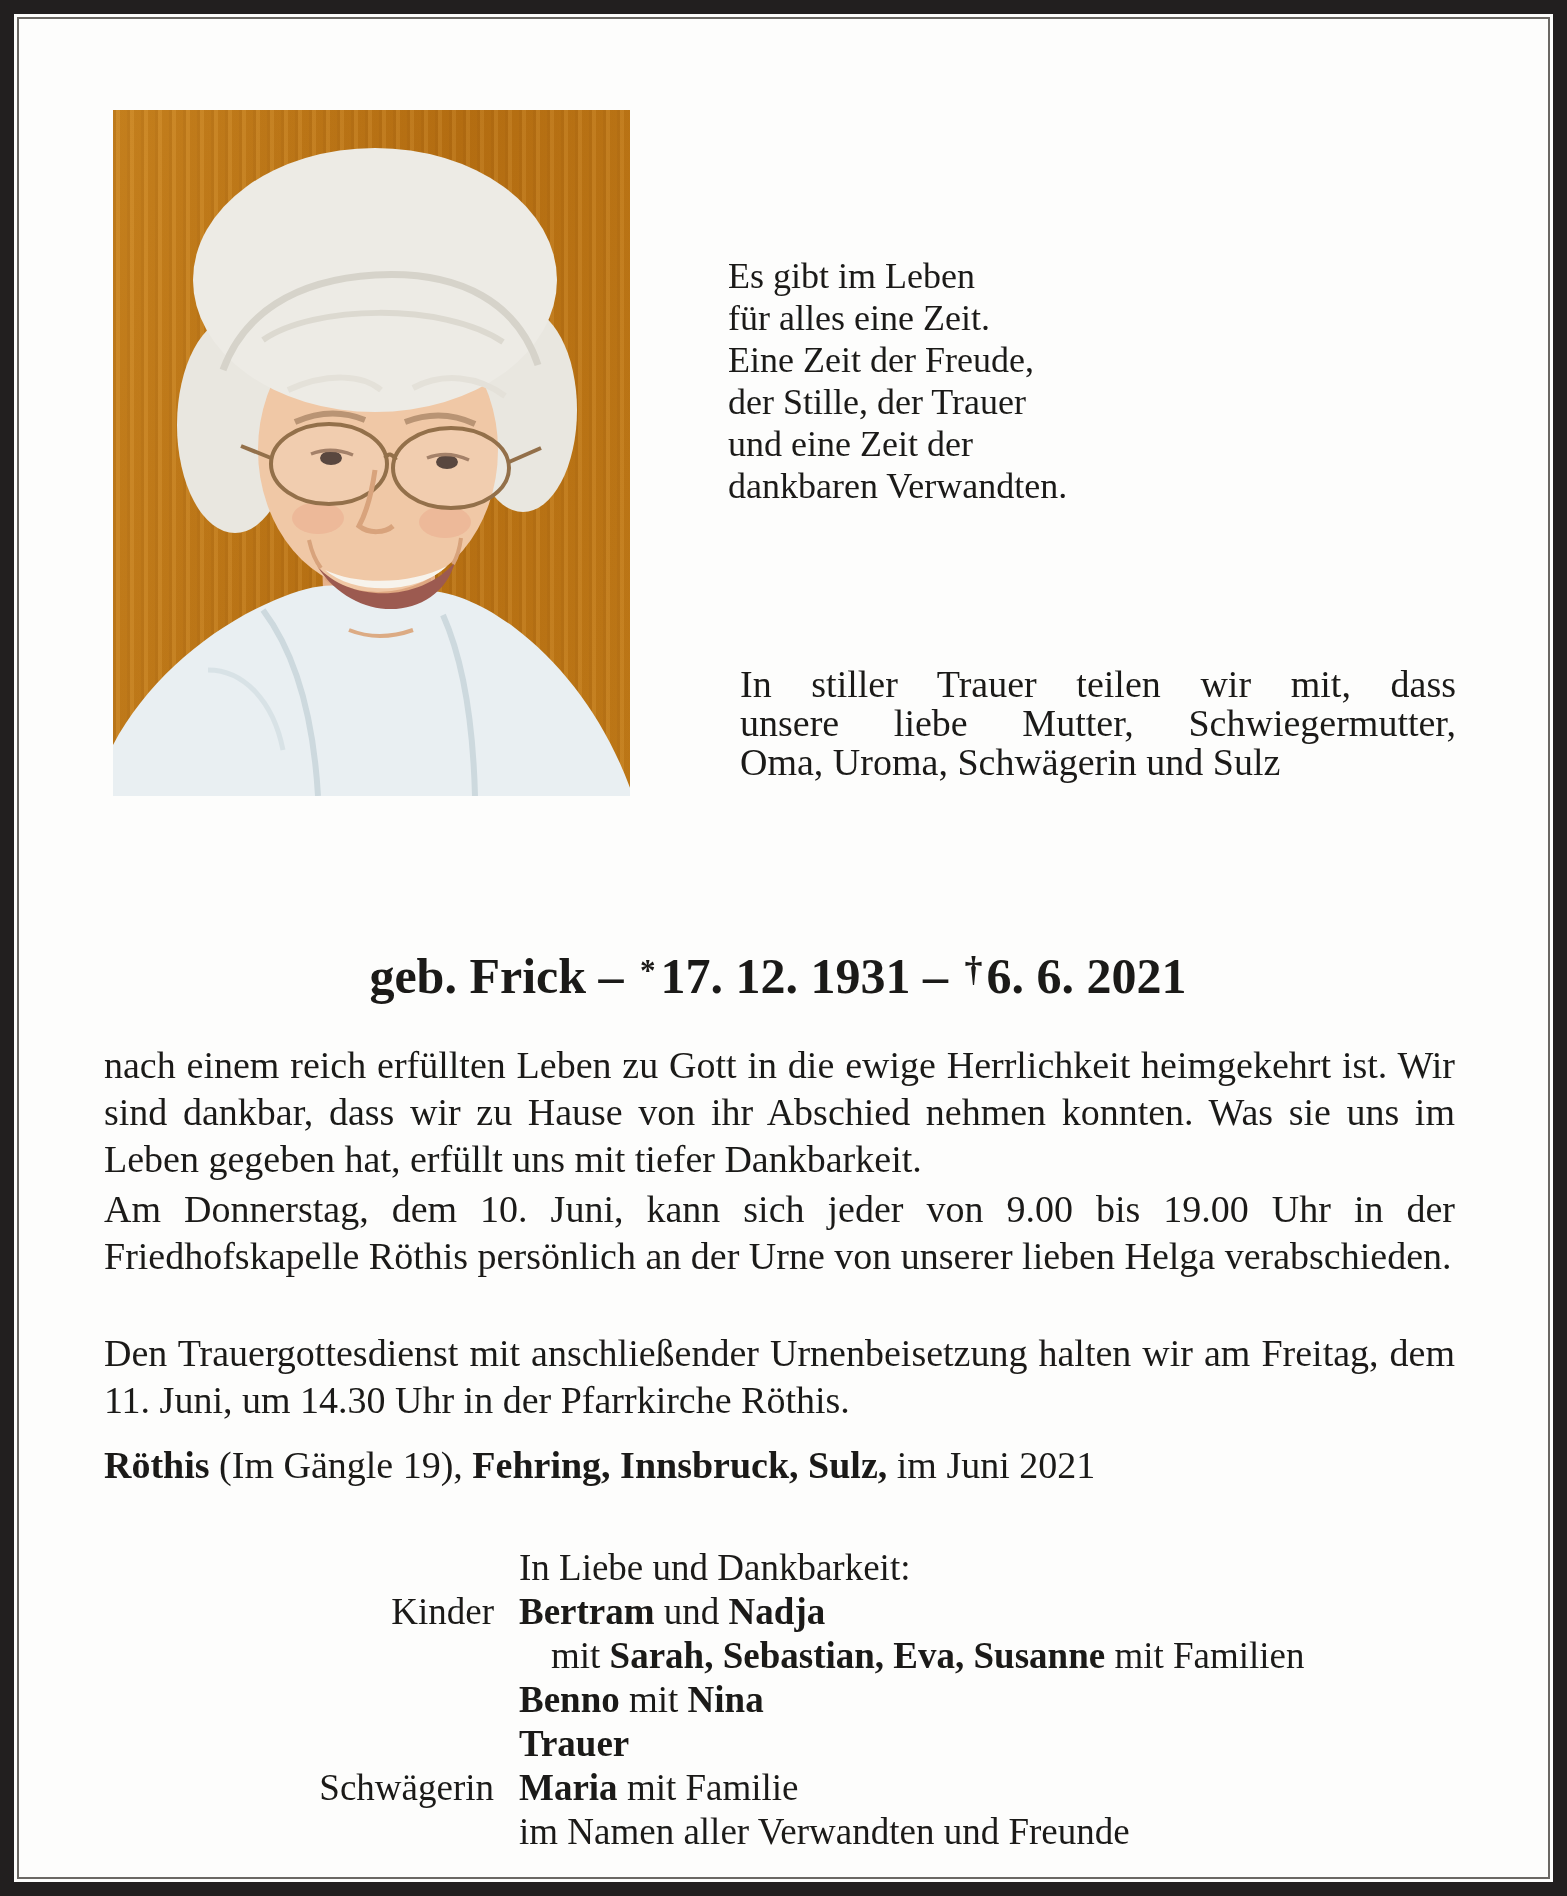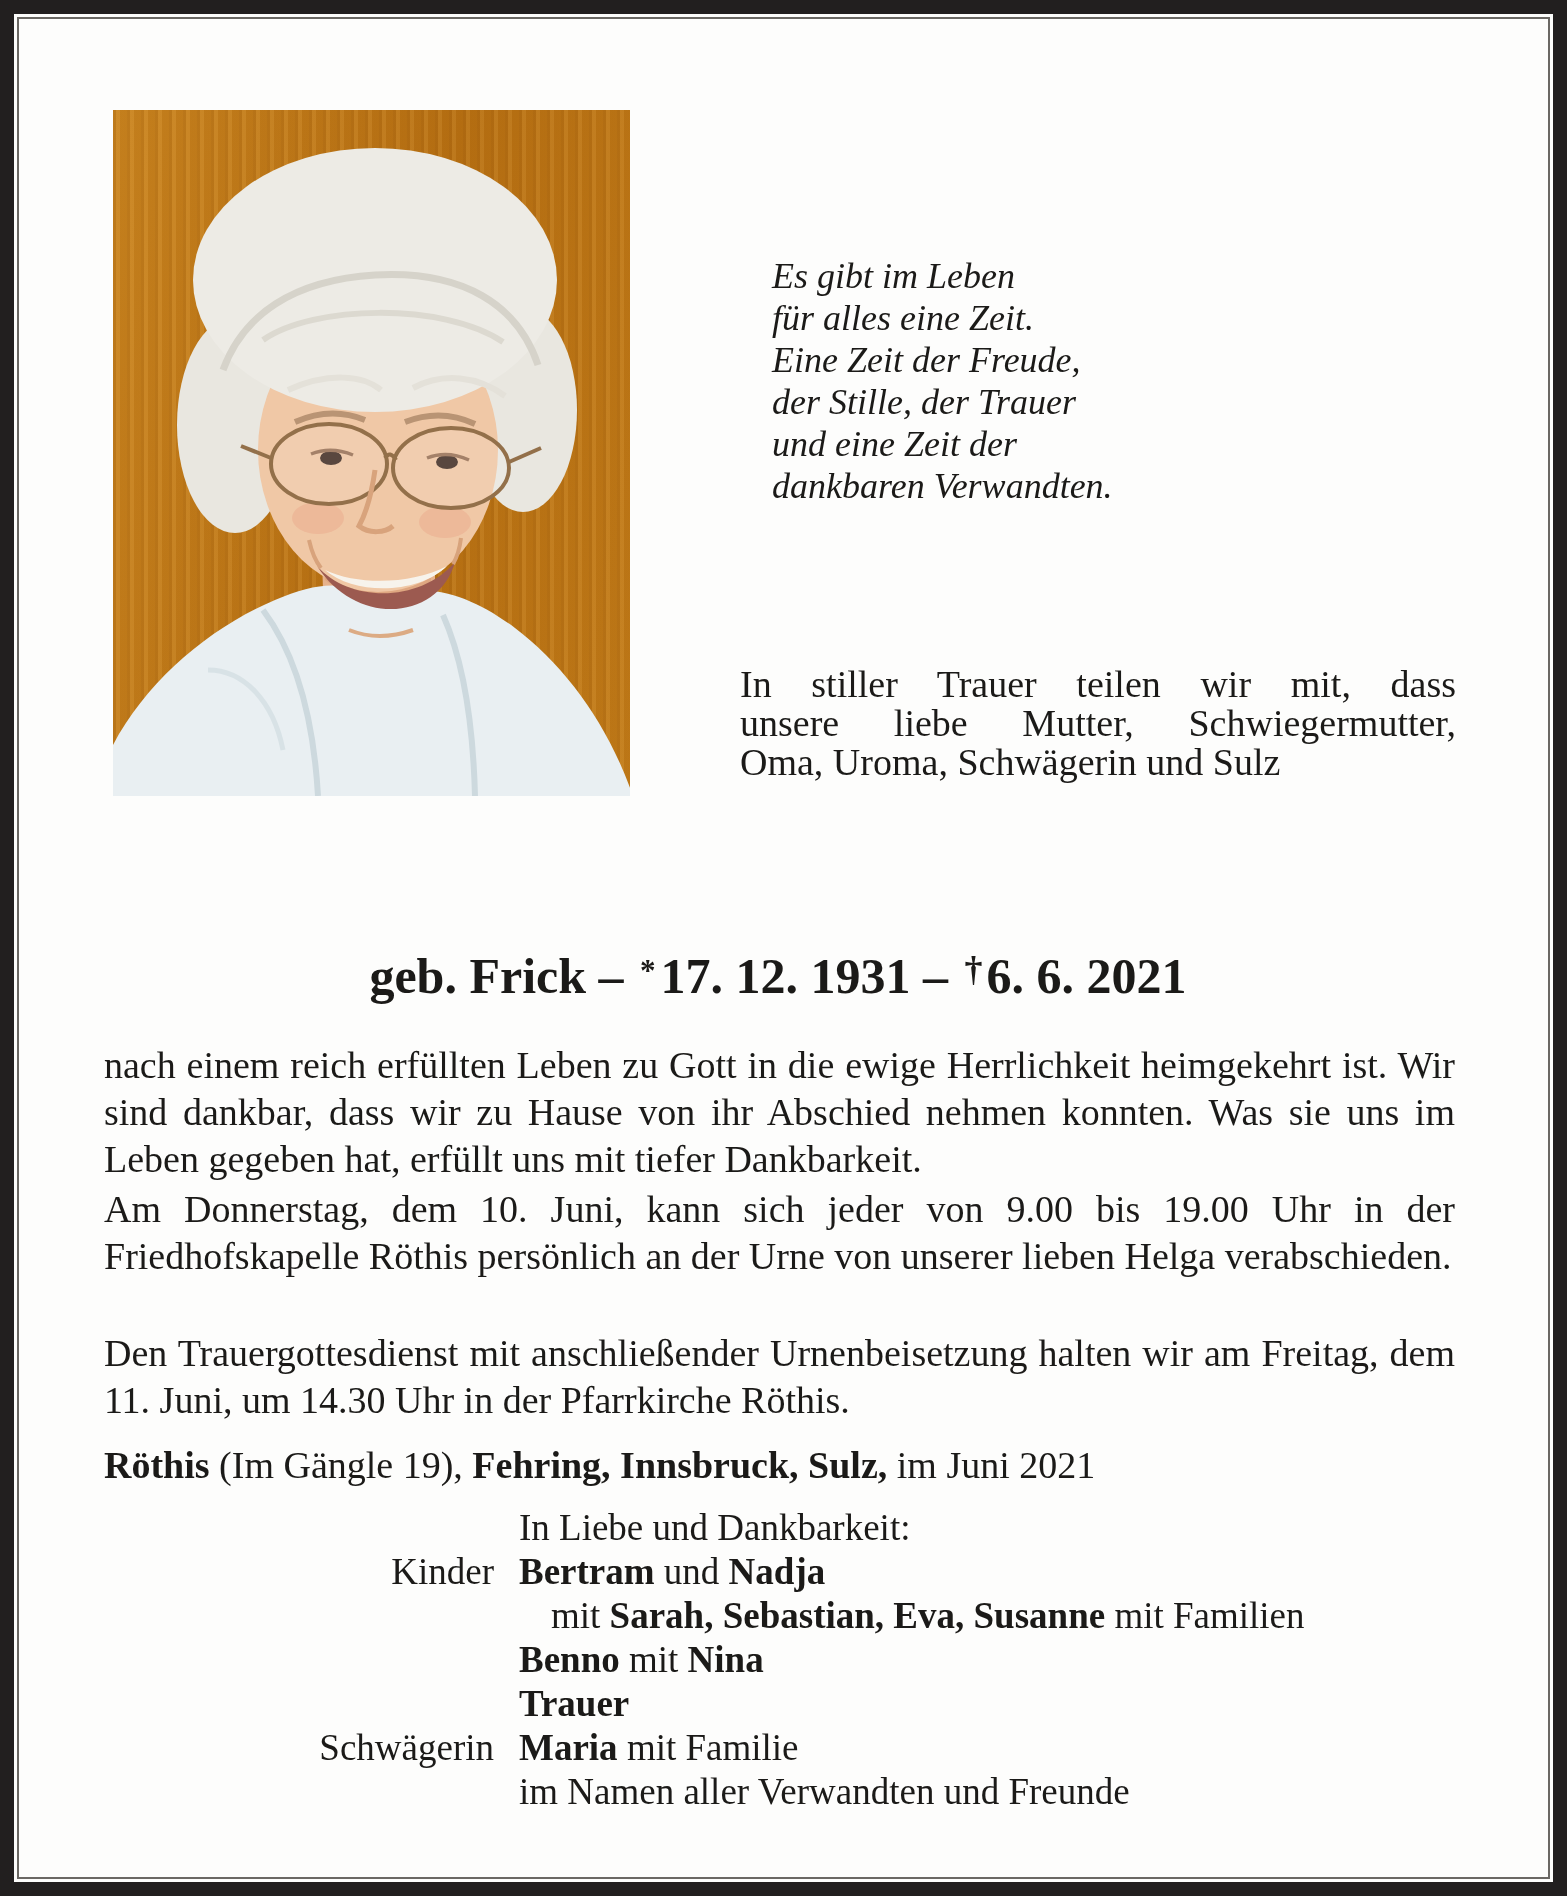--- a/index.html
+++ b/index.html
@@ -22,22 +22,22 @@
         rgba(120,62,6,0.13) 0 3px,
         rgba(255,205,125,0.10) 3px 7px,
         rgba(150,84,8,0.09) 7px 14px),
       linear-gradient(100deg,#c8831f 0%,#b66f12 55%,#c07a18 100%);
     overflow:hidden;
   }
   .photo svg{display:block;width:100%;height:100%;}
 
   
   .poem{
-    position:absolute;left:772px;top:255px;
-    font-style:italic;font-size:36px;line-height:42px;
+    position:absolute;left:728px;top:255px;
+    font-size:36px;line-height:42px;
     letter-spacing:0px;
   }
   
   .intro{
     position:absolute;left:740px;top:665px;width:716px;
     font-size:38px;line-height:39px;
   }
   .intro-line{text-align:justify;text-align-last:justify;}
   .intro-line.last{text-align:left;text-align-last:left;}
 
@@ -61,21 +61,21 @@
   .para.p2{top:1186px;}
   .para.p3{top:1330px;}
 
   .location{
     position:absolute;left:104px;top:1442px;width:1351px;
     font-size:38px;line-height:47px;
   }
   .b{font-weight:bold;}
 
   .names{
-    position:absolute;left:104px;top:1506px;width:1380px;
+    position:absolute;left:104px;top:1546px;width:1380px;
     font-size:37px;line-height:44px;
   }
   .names-row{display:flex;}
   .names-label{flex:0 0 390px;text-align:right;}
   .names-text{margin-left:25px;}
   .names-text.indent{margin-left:57px;}
 </style>
 </head>
 <body>
 

